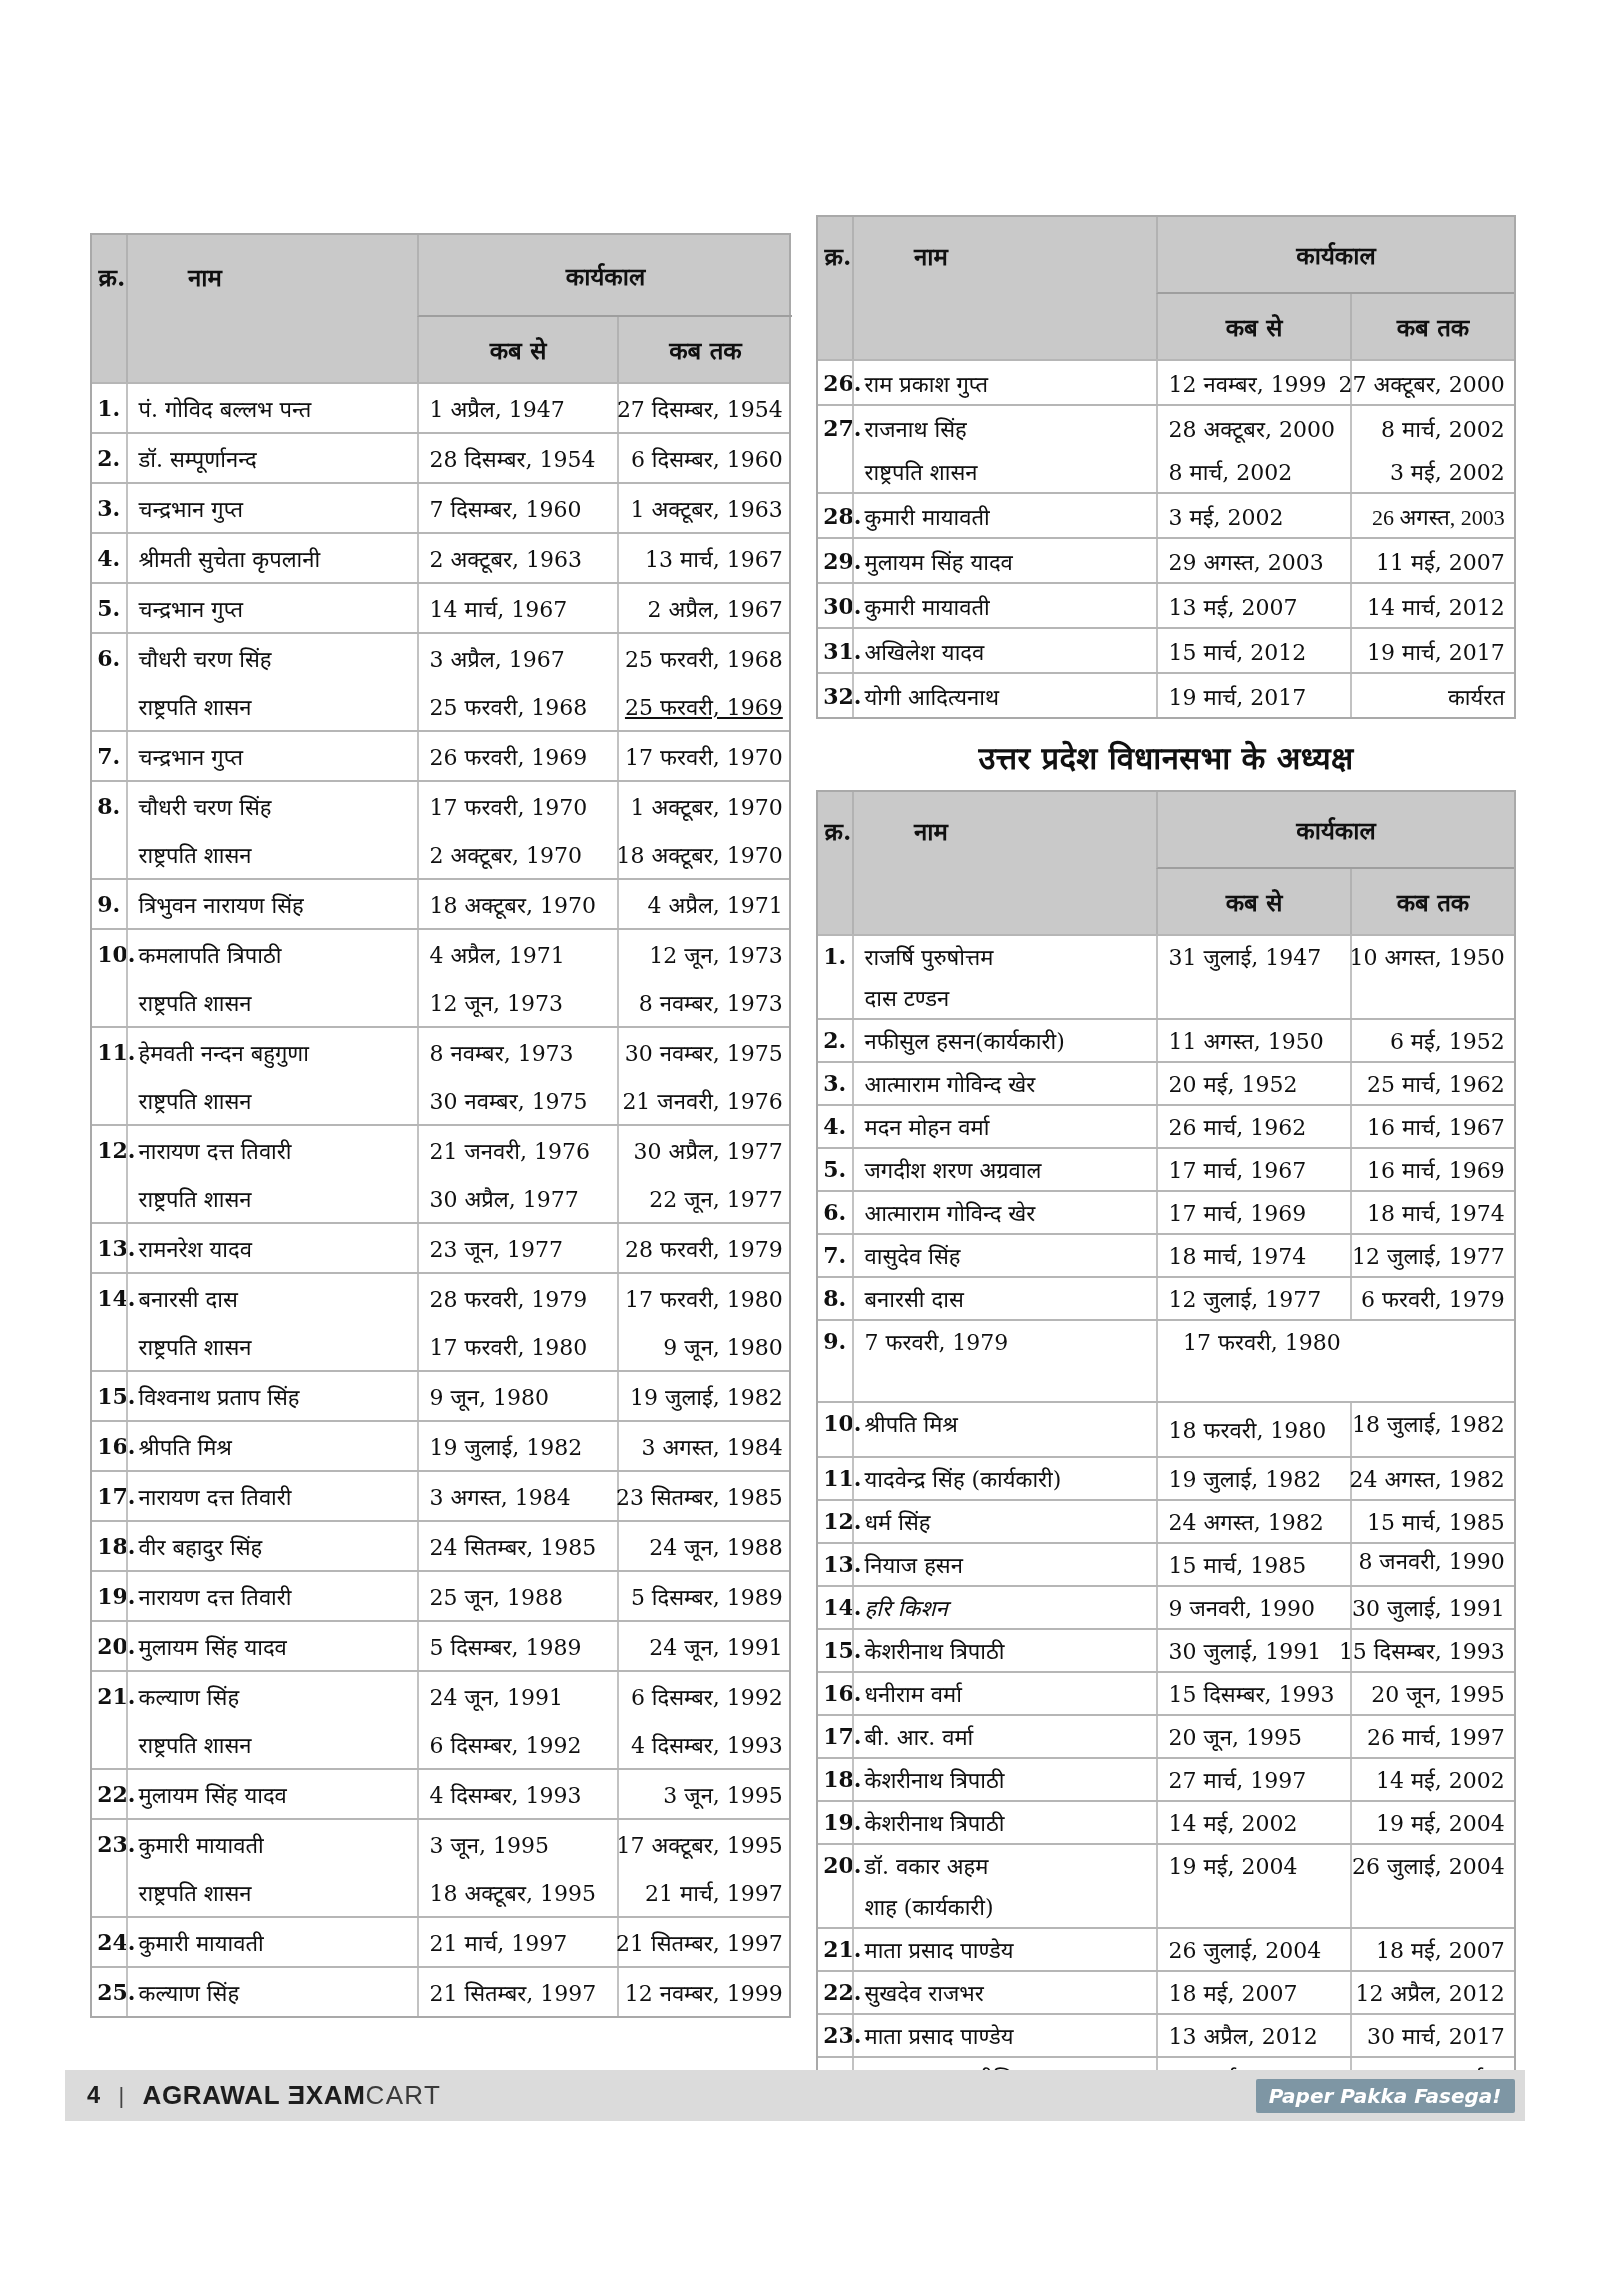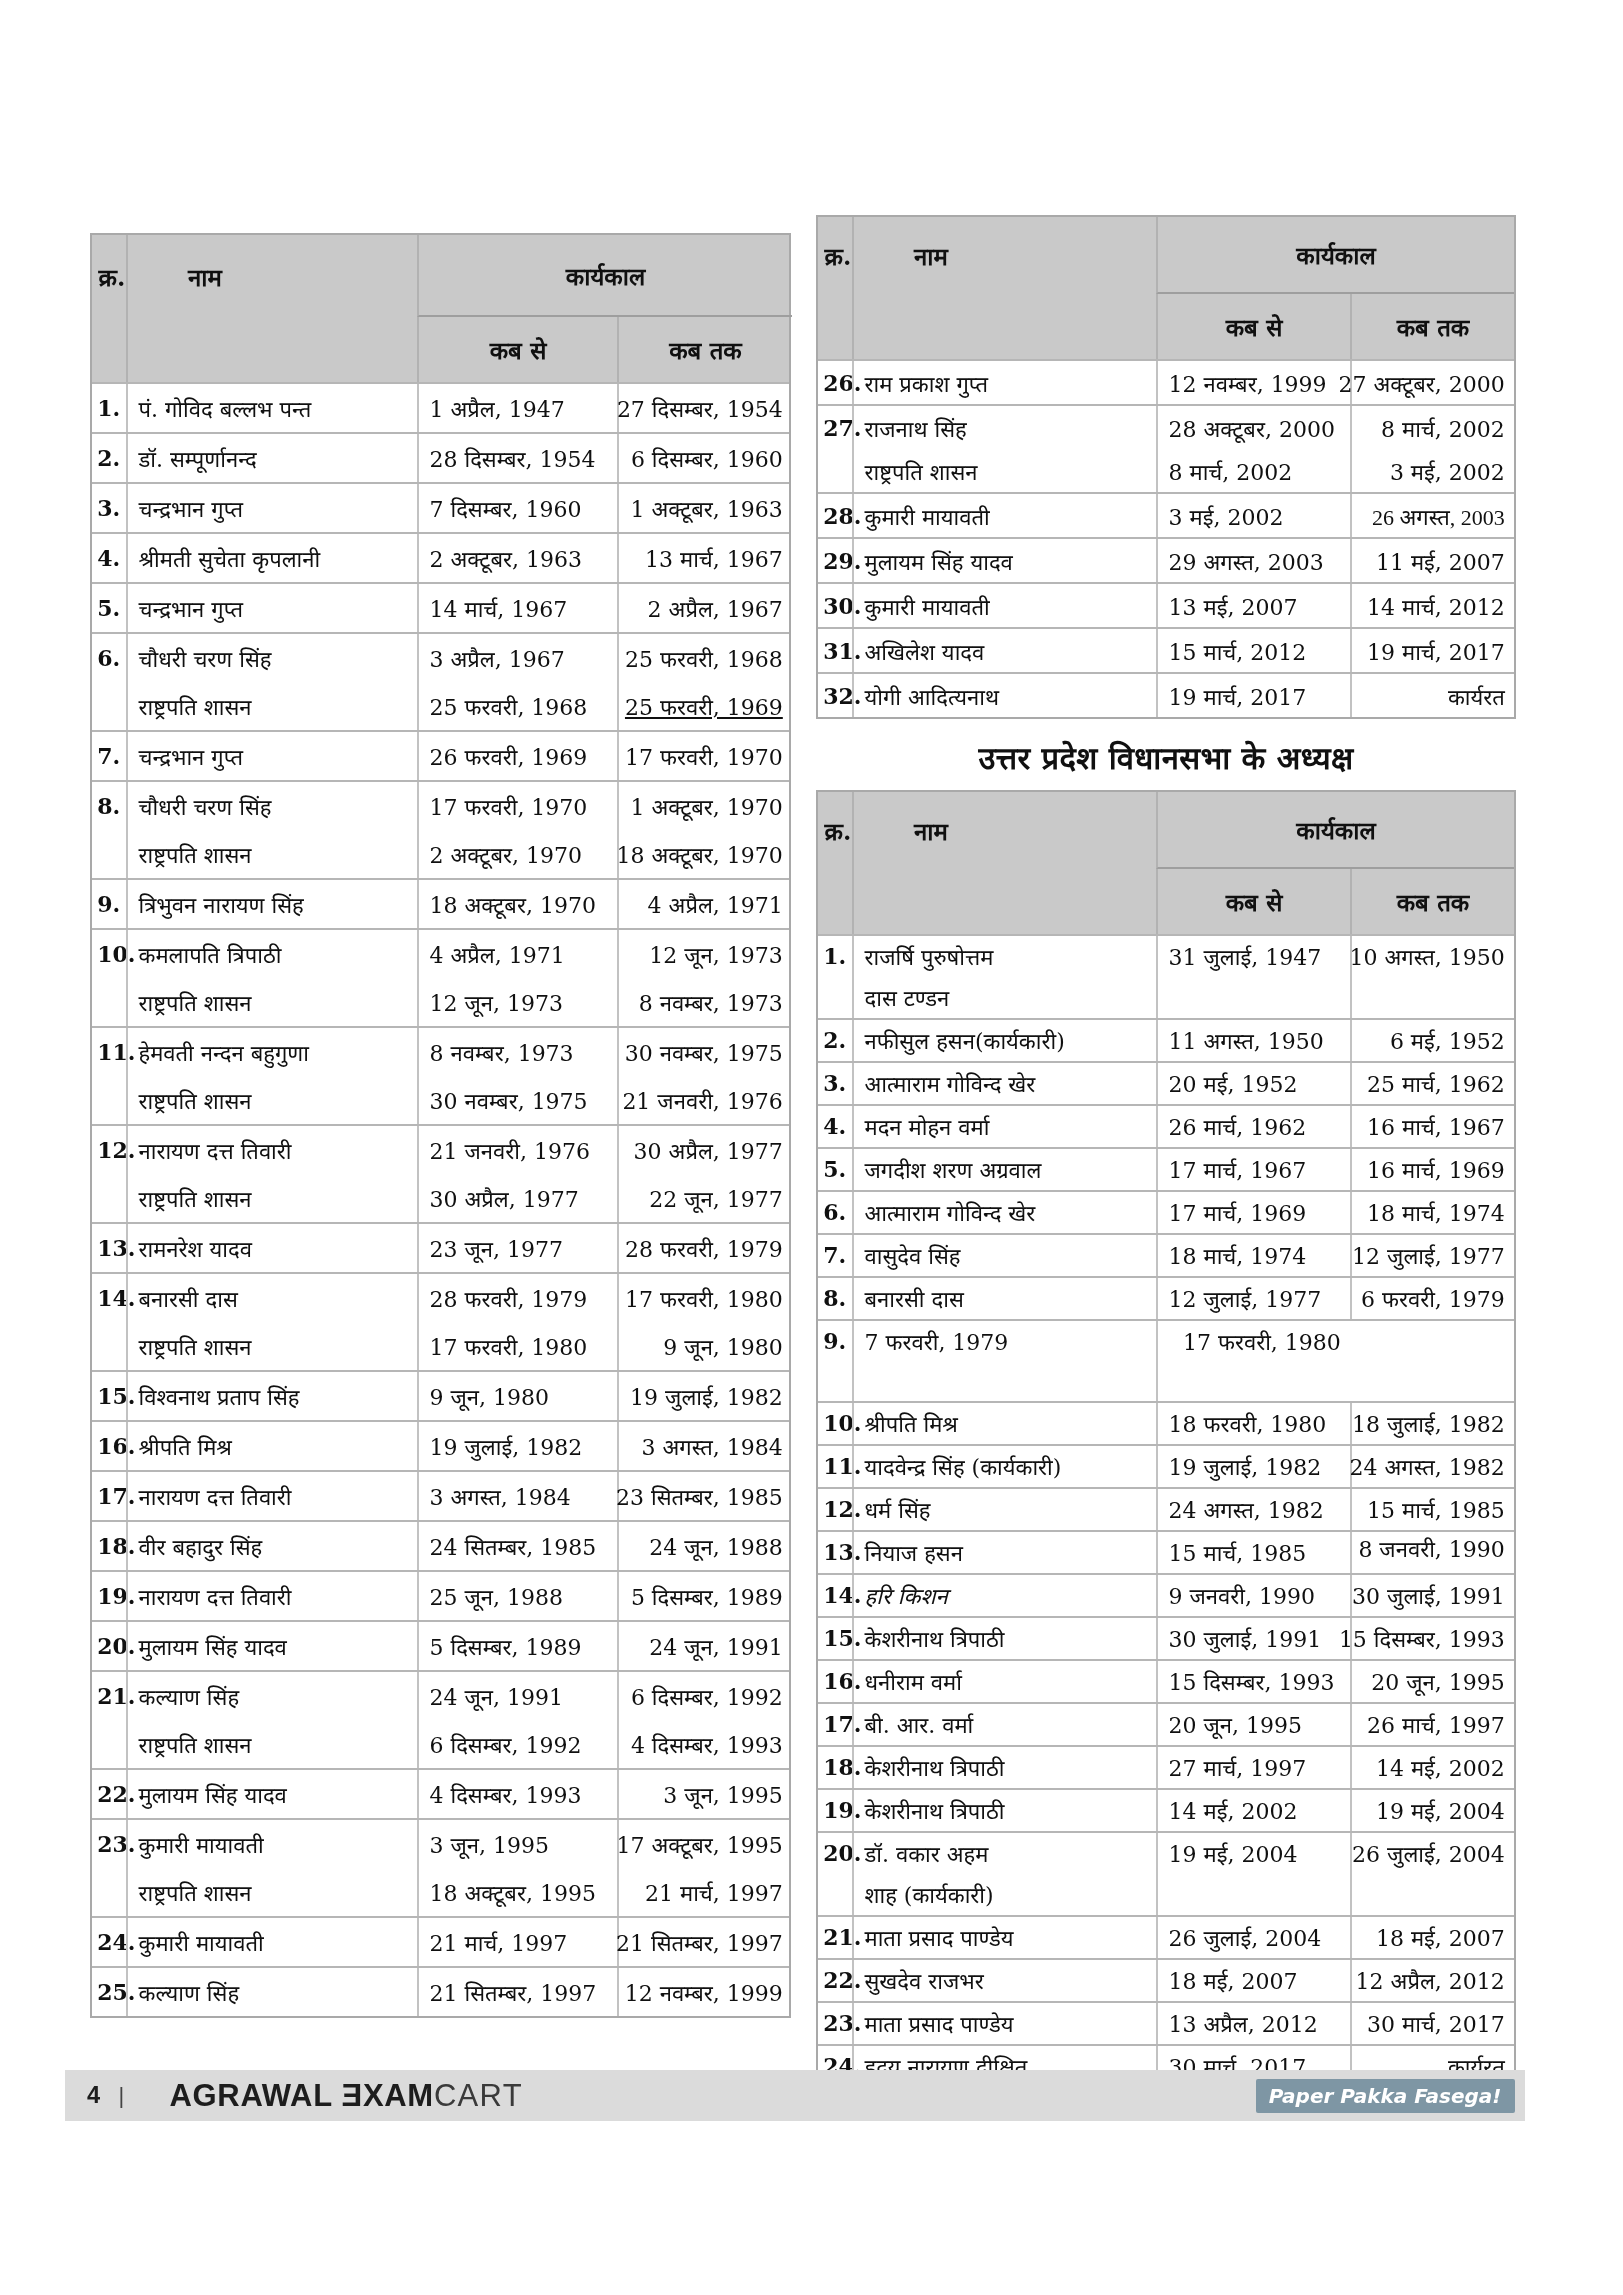--- a/index.html
+++ b/index.html
@@ -42,21 +42,21 @@
   #right-col { position:absolute; left:816px; top:215px; width:700px; }
   #speaker-title { margin-top:17px; margin-bottom:11.8px; }
   
   #footer-bar {
     position:absolute; left:65px; top:2070px; width:1460px; height:51px;
     background:#dbdbdb; display:flex; align-items:center;
     font-family:"Liberation Sans","DejaVu Sans",sans-serif;
   }
   #page-number { font-size:23.6px; font-weight:bold; margin-left:22px; color:#1d1d1d; }
   #footer-sep  { margin:0 18.3px; font-size:22px; color:#444; }
-  #brand { font-size:31px; font-weight:bold; letter-spacing:0.7px; color:#1d1d1d; white-space:nowrap;margin-left:27px; }
+  #brand { font-size:26px; font-weight:bold; letter-spacing:0.7px; color:#1d1d1d; white-space:nowrap; }
   #brand-light { font-weight:400; color:#3a3a3a; letter-spacing:1.3px; }
   #footer-badge {
     position:absolute; right:10.5px; top:8.5px; height:34px;
     background:#7e96a4; color:#ffffff; border-radius:2px;
     display:flex; align-items:center; padding:0 13px;
     font-size:20px; font-style:italic; font-weight:bold;
     font-family:"DejaVu Sans","Liberation Sans",sans-serif; white-space:nowrap;
   }
 </style>
 </head>
@@ -708,21 +708,21 @@
           </div>
         </div>
         <div class="trow" style="grid-template-columns: 34px 304px 194px 164px; min-height: 41px;">
           <div class="cell c-no">
             <div class="line" style="height: 41px;">10.</div>
           </div>
           <div class="cell c-name">
             <div class="line" style="height: 41px;">श्रीपति मिश्र</div>
           </div>
           <div class="cell c-from">
-            <div class="line" style="height: 41px;">18 फरवरी, 1980</div>
+            <div class="line" style="height: 53px;">18 फरवरी, 1980</div>
           </div>
           <div class="cell c-to">
             <div class="line" style="height: 41px;">18 जुलाई, 1982</div>
           </div>
         </div>
         <div class="trow" style="grid-template-columns: 34px 304px 194px 164px; min-height: 41px;">
           <div class="cell c-no">
             <div class="line" style="height: 41px;">11.</div>
           </div>
           <div class="cell c-name">

